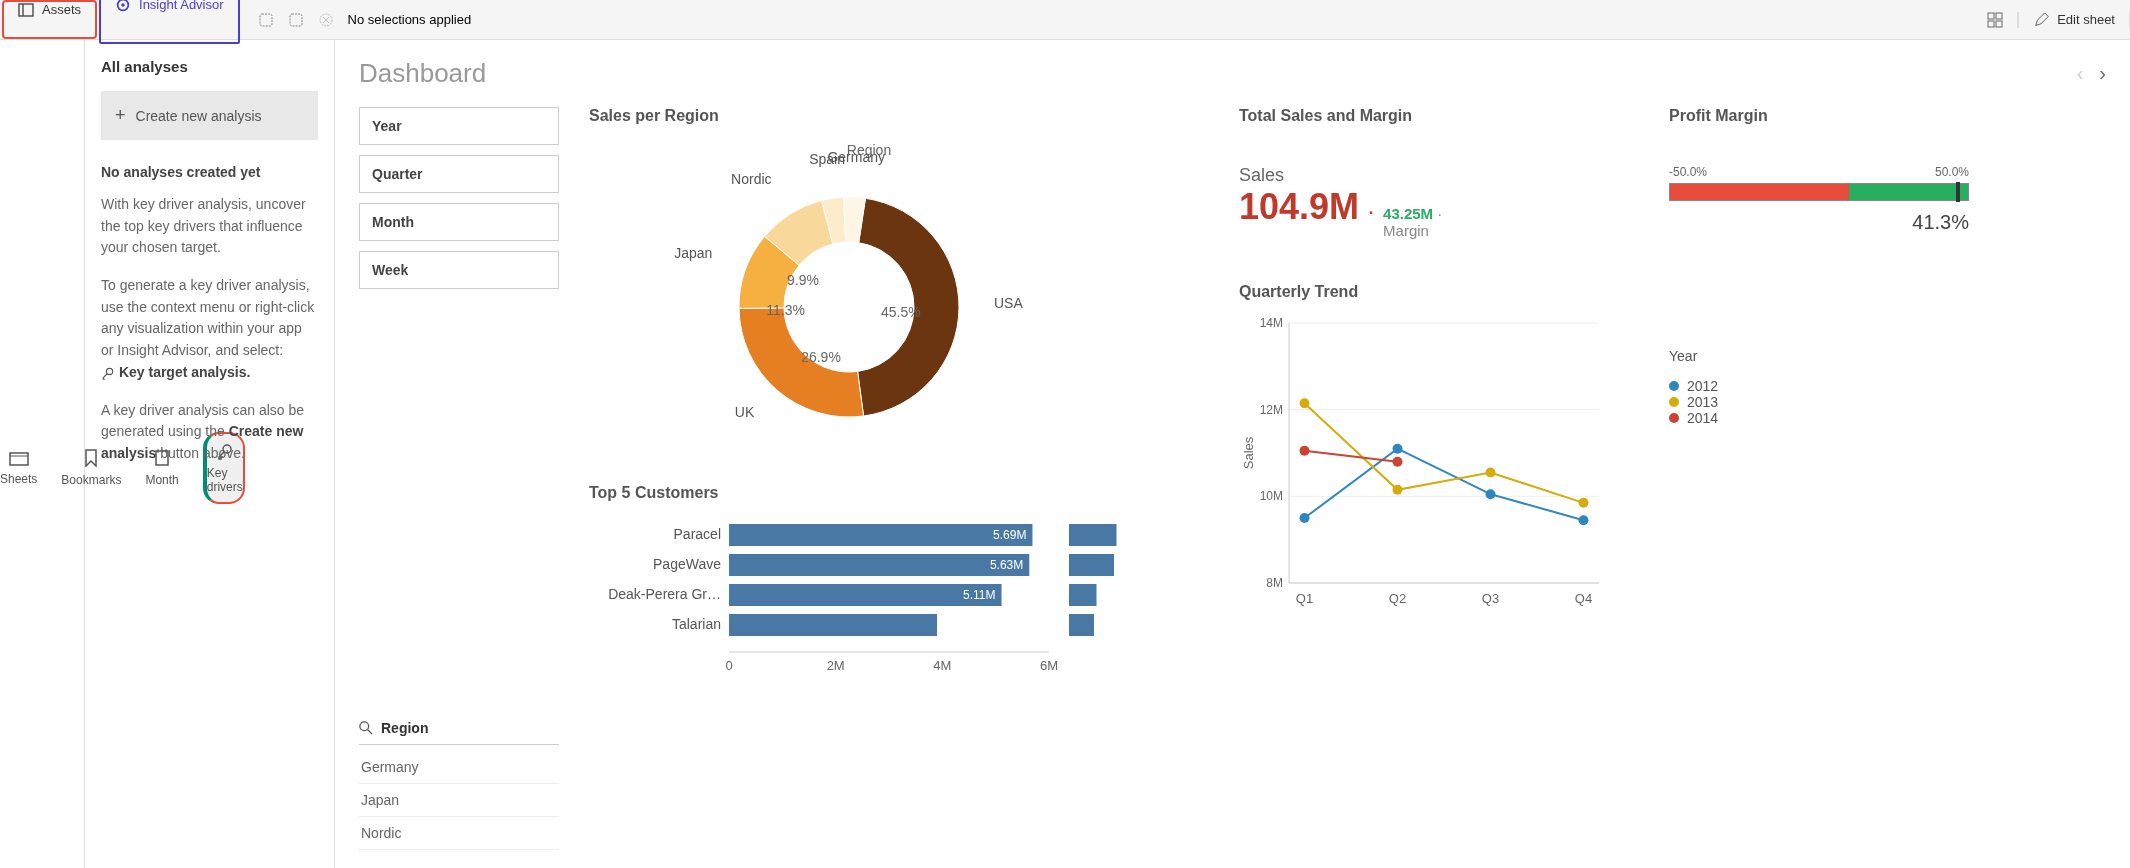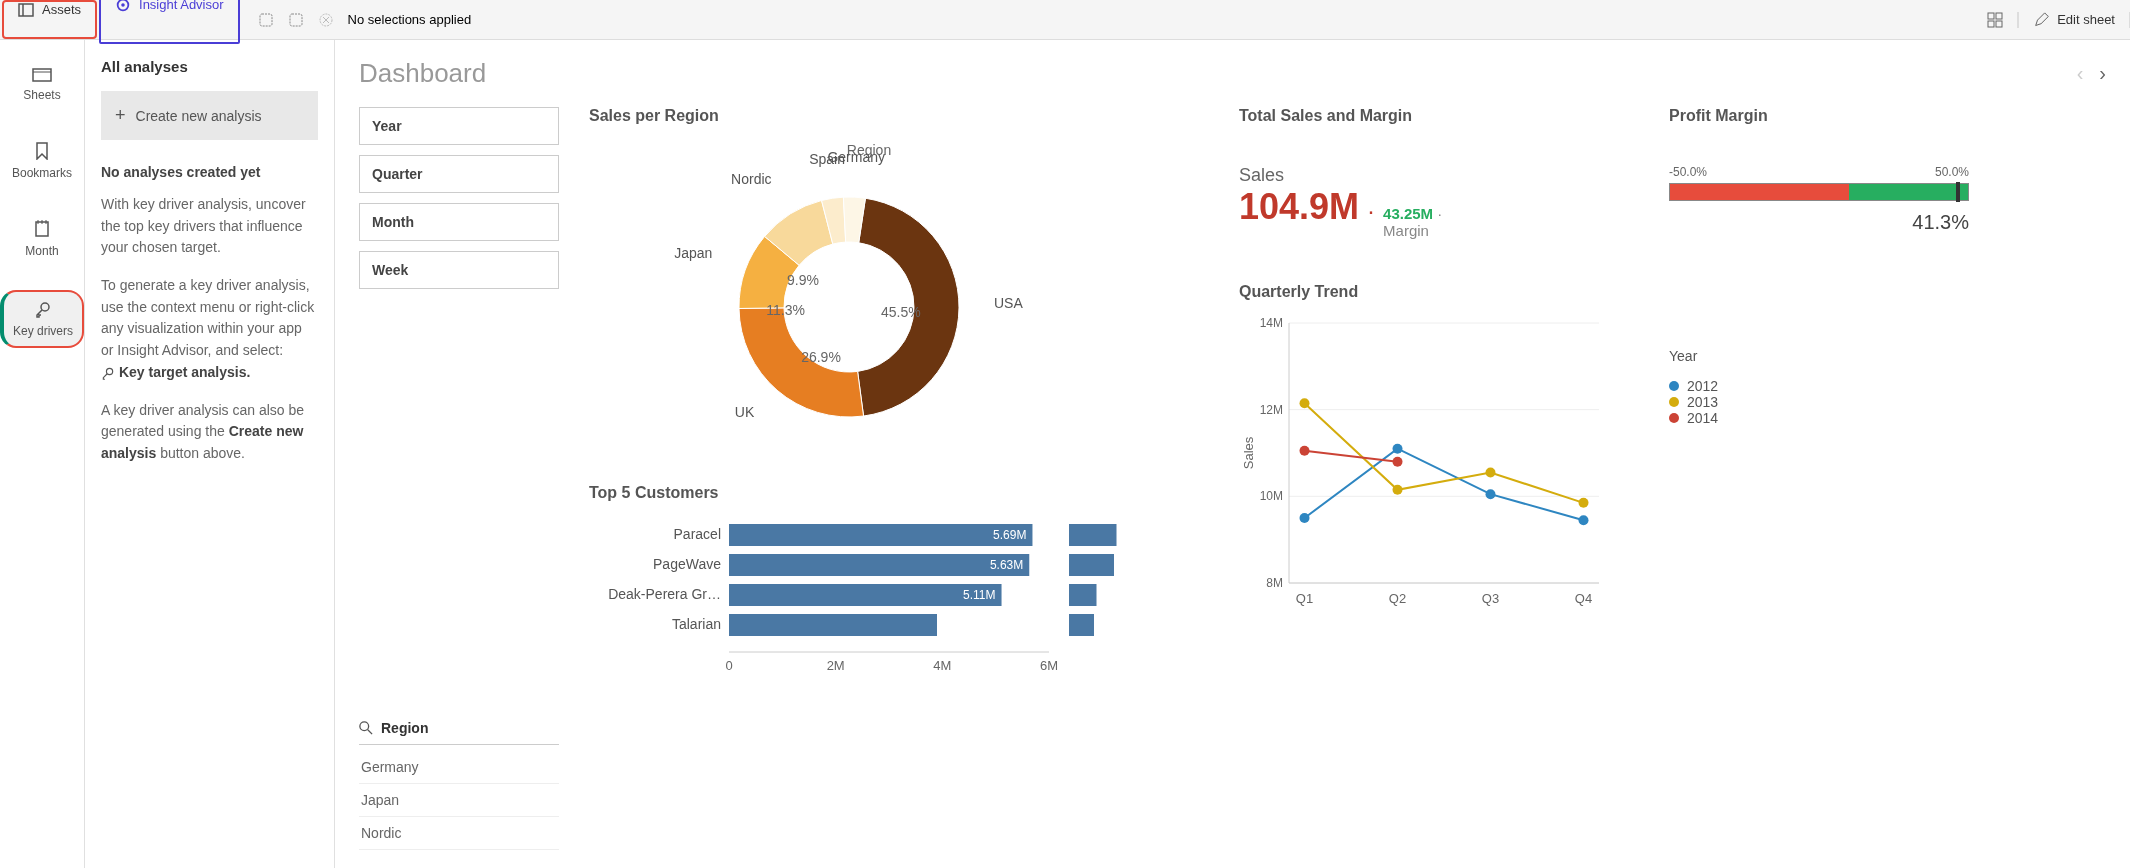--- a/index.html
+++ b/index.html
@@ -10,21 +10,21 @@
 .assets-btn { border: 2px solid #e74c3c; border-radius: 4px; margin: 2px; font-weight: 500; }
 .insight-btn { border: 2px solid #4a3dd6; border-radius: 2px; color: #4a3dd6; font-weight: 500; margin-right: 4px; height: 49px; }
 .toolbar-icon { width: 16px; height: 16px; display: inline-flex; align-items: center; justify-content: center; }
 .toolbar-selections { display: flex; align-items: center; gap: 14px; padding: 0 14px; color: #000000; }
 .toolbar-spacer { flex: 1; }
 .toolbar-right { display: flex; align-items: center; }
 .edit-sheet { border-left: 1px solid #ddd; }
 
 .main { display: flex; height: calc(100% - 40px); }
 
-.rail { width: 85px; border-right: 1px solid #e0e0e0; display: flex; flex-direction: column; align-items: center; padding-top: 18px; gap: 24px; }
+.rail { width: 85px; border-right: 1px solid #e0e0e0; display: flex; flex-direction: row; align-items: center; padding-top: 28px; gap: 24px; }
 .rail-item { display: flex; flex-direction: column; align-items: center; gap: 6px; cursor: pointer; width: 100%; padding: 8px 0; font-size: 12px; color: #555; }
 .rail-item.active { border: 2px solid #e74c3c; border-radius: 16px; background: #f0f0f0; border-left: 4px solid #038d6e; }
 
 .panel { width: 250px; border-right: 1px solid #e0e0e0; padding: 18px 16px; }
 .panel-title { font-size: 15px; font-weight: 600; margin-bottom: 16px; color: #333; }
 .create-btn { width: 100%; background: #e8e8e8; border: none; padding: 14px; display: flex; align-items: center; gap: 10px; font-size: 14px; color: #555; cursor: pointer; margin-bottom: 24px; }
 .panel-heading { font-size: 14px; font-weight: 700; color: #444; margin-bottom: 14px; }
 .panel-text { font-size: 14px; line-height: 1.55; color: #666; margin-bottom: 16px; }
 .panel-text strong { color: #444; font-weight: 700; }
 

